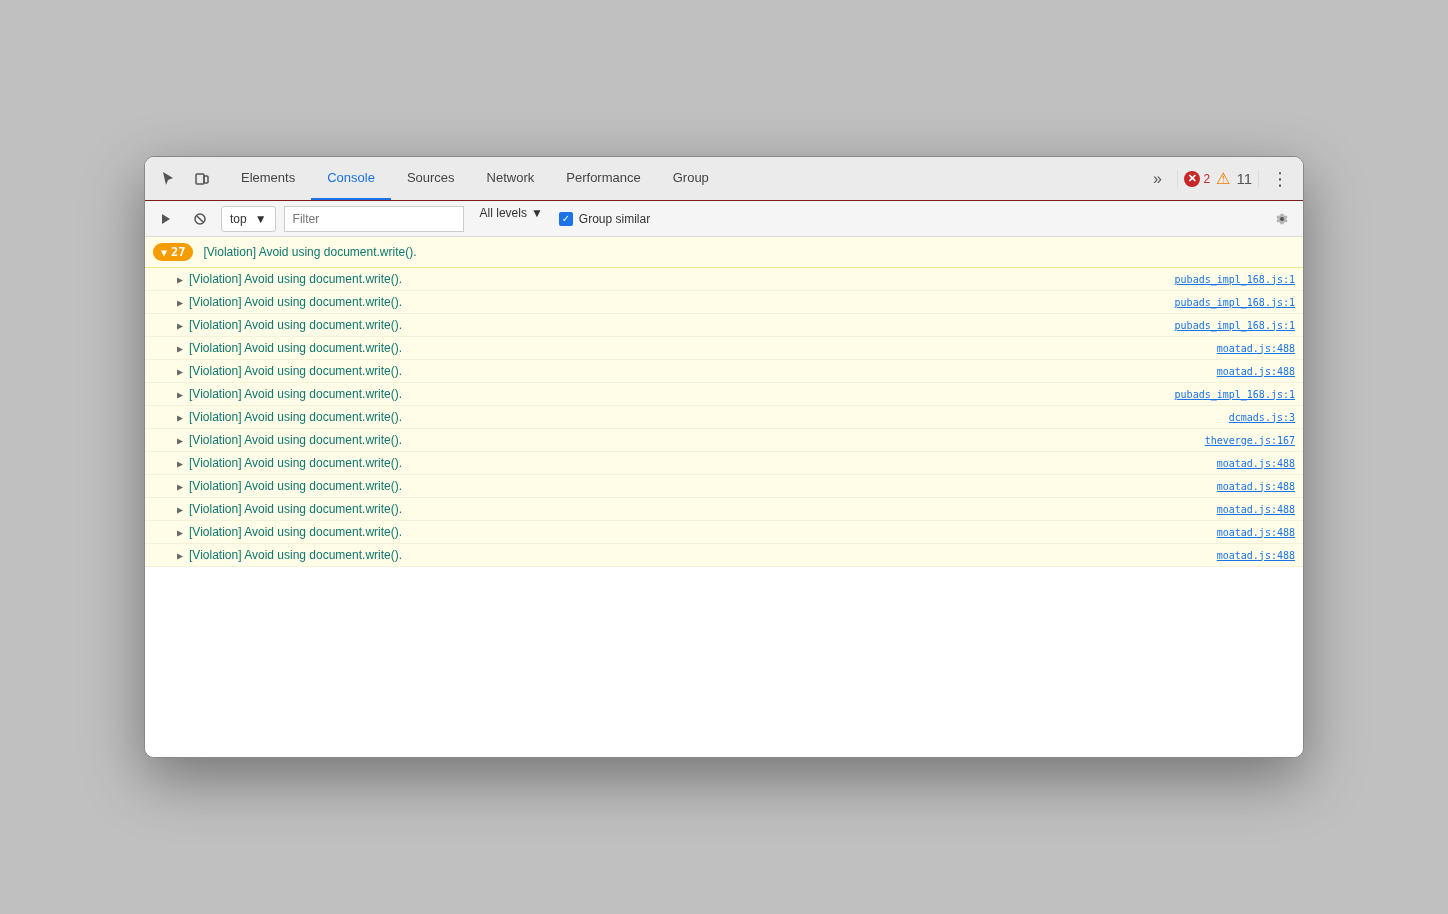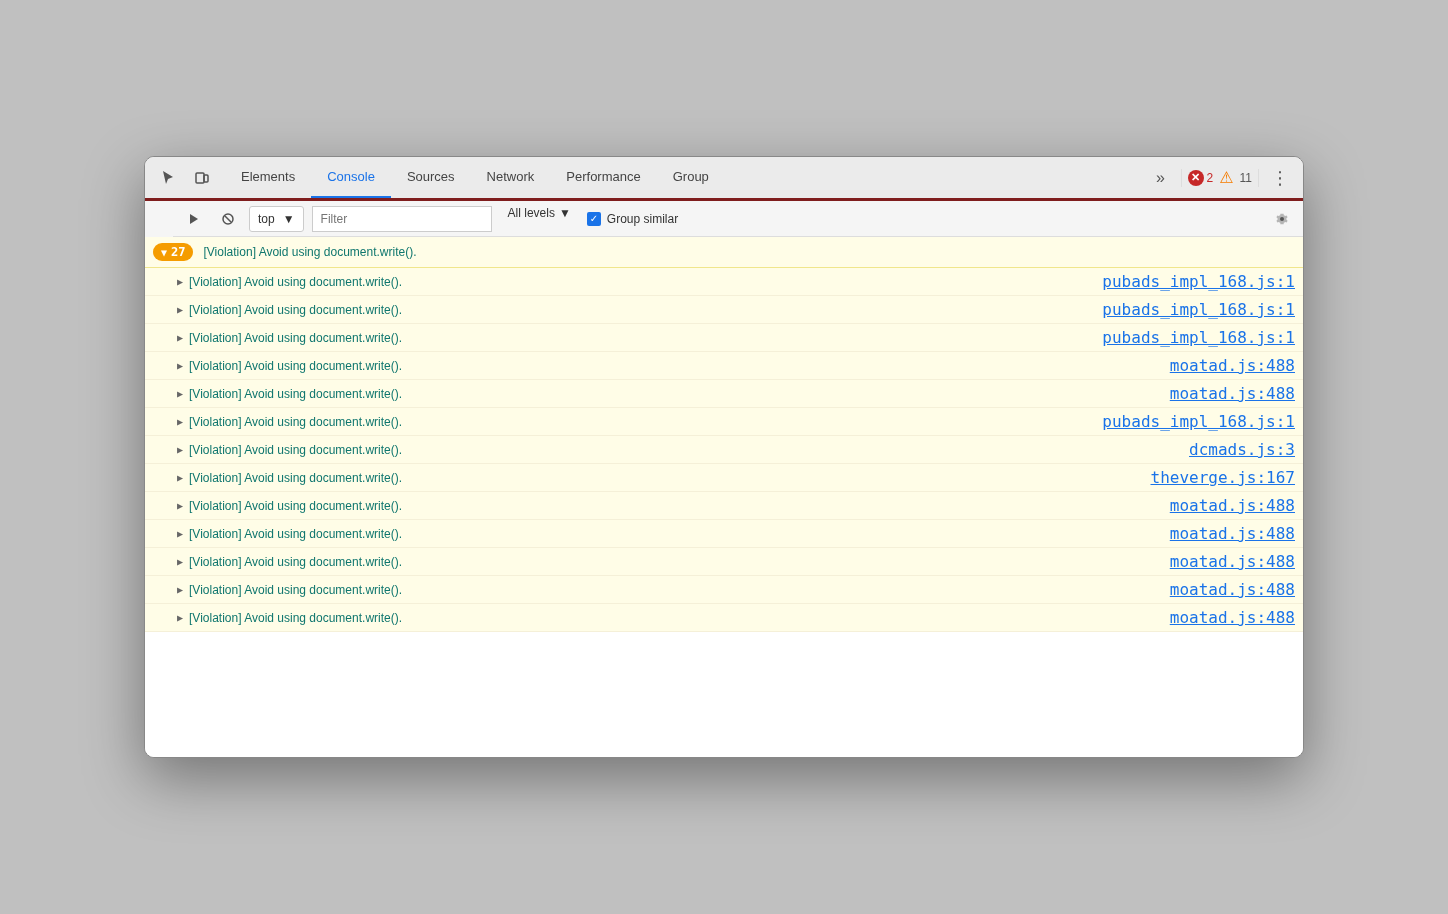--- a/index.html
+++ b/index.html
@@ -44,21 +44,21 @@
     .traffic-light.close { background: #ff5f57; border: 1px solid #e0443e; }
     .traffic-light.minimize { background: #febc2e; border: 1px solid #d4a017; }
     .traffic-light.maximize { background: #28c840; border: 1px solid #1aab29; }
     .title-text {
       font-size: 13px;
       color: #333;
       font-weight: 500;
     }
     .tabs-bar {
       background: #ebebeb;
-      border-bottom: 3px solid #7f1d1d;
+      border-bottom: 1px solid #7f1d1d;
       display: flex;
       align-items: center;
       height: 44px;
       padding: 0 8px;
     }
     .tab-icons {
       display: flex;
       align-items: center;
       gap: 4px;
       margin-right: 8px;
@@ -131,39 +131,38 @@
       justify-content: center;
       color: white;
       font-size: 11px;
       font-weight: bold;
     }
     .warning-icon {
       color: #f57c00;
       font-size: 16px;
     }
     .warning-count {
-      font-size: 12px;
+      font-size: 15px;
       color: #555;
       font-weight: 500;
     }
     .kebab-btn {
       font-size: 18px;
       color: #555;
       cursor: pointer;
       padding: 0 6px;
     }
     .console-toolbar {
       background: #f5f5f5;
       border-bottom: 1px solid #ddd;
       height: 36px;
       display: flex;
       align-items: center;
       padding: 0 8px;
       gap: 8px;
-      margin-left: 28px;
     }
     .toolbar-btn {
       width: 26px;
       height: 26px;
       display: flex;
       align-items: center;
       justify-content: center;
       cursor: pointer;
       border-radius: 3px;
       color: #555;
@@ -283,21 +282,21 @@
     .violation-text {
       color: #0f766e;
       flex: 1;
       font-family: Liberation Sans, sans-serif;
       font-size: 12px;
     }
     .source-link {
       color: #1a73e8;
       text-decoration: underline;
       font-family: 'SF Mono', 'Menlo', 'Monaco', 'Consolas', monospace;
-      font-size: 16px;
+      font-size: 10px;
       cursor: pointer;
       margin-left: auto;
       white-space: nowrap;
       text-align: right;
     }
     .divider-v {
       width: 1px;
       height: 18px;
       background: #ddd;
     }

